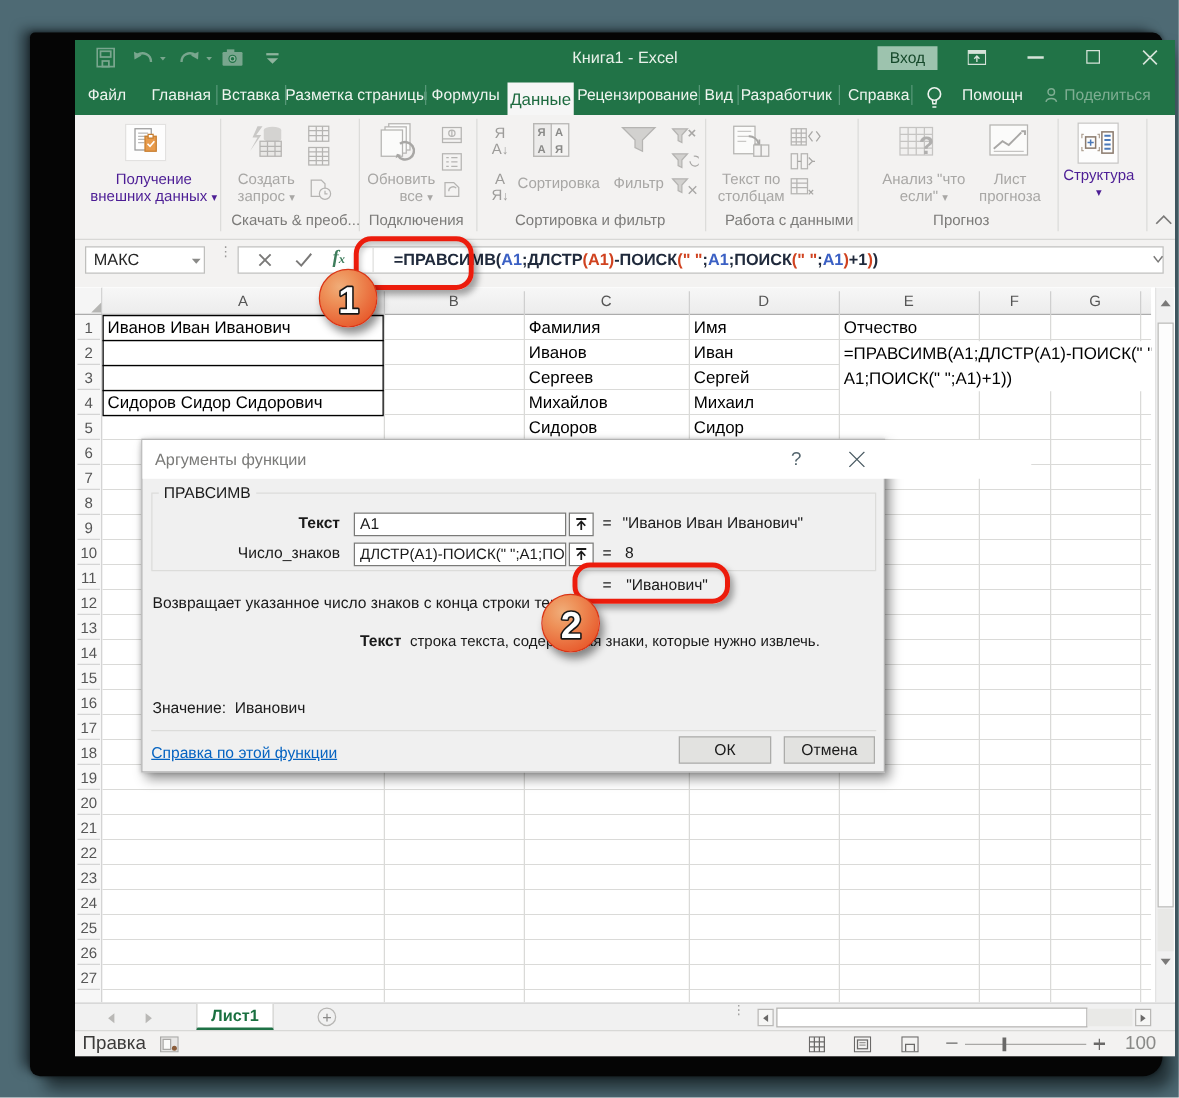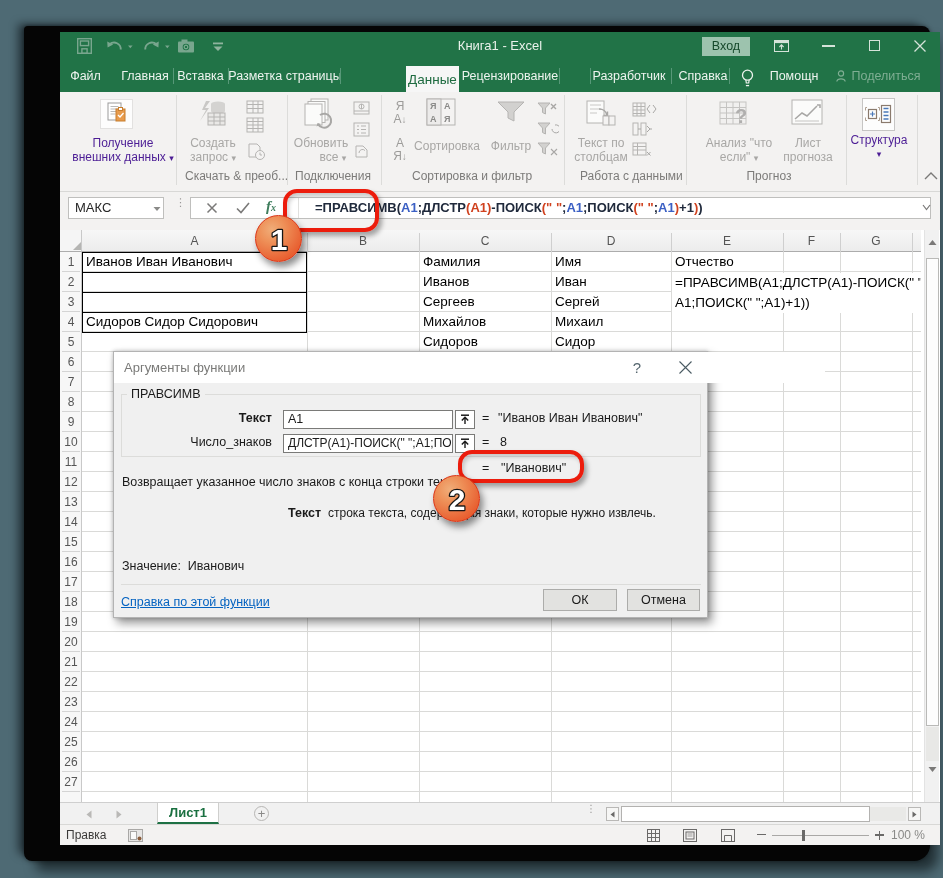--- a/index.html
+++ b/index.html
@@ -34,21 +34,21 @@
 .rnum{left:0;width:22px;height:20px;text-align:center;font-size:12px;color:#555;line-height:20px;}
 .rtick{left:2px;width:18px;height:1px;background:#d4d4d4;}
 #grid{left:22px;top:22px;width:839px;height:550px;background:#fff;}
 .vline{top:0;width:1px;height:550px;background:#dadad8;}
 #hlines{left:0;top:0;width:839px;height:550px;
 background:repeating-linear-gradient(to bottom,transparent 0,transparent 19px,#dadad8 19px,#dadad8 20px);}
 .cell{font-size:13.5px;color:#000;height:20px;line-height:20px;white-space:nowrap;}
 #vsb{left:864px;top:0;width:15px;height:572px;background:#f1f1f1;border-left:1px solid #e3e3e3;}
 
 #tabbar{left:0;top:770px;width:880px;height:22px;background:#f1f1f1;border-top:1px solid #cfcfcf;}
-#status{left:0;top:792px;width:880px;height:21px;background:#f3f2f1;border-top:1px solid #d8d8d6;font-size:12px;color:#3b3a39;}
+#status{left:0;top:792px;width:880px;height:21px;background:#f3f2f1;border-top:1px solid #d8d8d6;font-size:15px;color:#3b3a39;}
 
 #dlg{left:113px;top:351px;width:595px;height:267px;background:#f0f0f0;border:1px solid #b3b3b3;
 box-shadow:4px 5px 9px rgba(0,0,0,.42), 0 0 4px rgba(0,0,0,.22);font-size:12.5px;color:#1a1a1a;}
 #dlgtitle{left:0;top:0;width:711px;height:31px;background:#fff;}
 
 .redbox{border:4.5px solid #ec1c0c;box-shadow:3px 4px 5px rgba(0,0,0,.34), inset 2px 3px 4px rgba(0,0,0,.18);}
 .ballon{border-radius:50%;border:1px solid #da3415;
 background:radial-gradient(circle at 35% 30%,#f0ad79 0%,#ee9058 30%,#ea6f3e 60%,#e75527 85%,#e54e20 100%);
 box-shadow:3px 5px 7px rgba(0,0,0,.45);}
 </style>
@@ -91,21 +91,23 @@
     <svg style="left:853px;top:7px" width="14" height="14" viewBox="0 0 14 14">
       <path d="M1.5 1.5 L12.5 12.5 M12.5 1.5 L1.5 12.5" stroke="#d5e3d9" stroke-width="1.3"></path>
     </svg>
   </div>
   <div id="tabs">
     <div id="activetab">Данные</div>
         <div class="tab" style="left:-44.5px;width:140px;">Файл</div>
     <div class="tab" style="left:15px;width:140px;">Главная</div>
     <div class="tab" style="left:70.5px;width:140px;">Вставка</div>
     <div class="tab" style="left:155px;width:140px;">Разметка страницы</div>
+    <div class="tab" style="left:242.5px;width:140px;">Формулы</div>
     <div class="tab" style="left:380px;width:140px;">Рецензирование</div>
+    <div class="tab" style="left:445px;width:140px;">Вид</div>
     <div class="tab" style="left:499px;width:140px;">Разработчик</div>
     <div class="tab" style="left:573px;width:140px;">Справка</div>
     <div class="tab" style="left:664px;width:140px;">Помощн</div>
     <div class="tab" style="left:756px;width:140px;color:#7fae93;">Поделиться</div>
     <svg style="left:680px;top:9px" width="15" height="19" viewBox="0 0 15 19">
       <circle cx="7.5" cy="6.2" r="5" fill="none" stroke="#edf3ee" stroke-width="1.3"></circle>
       <path d="M5.9 11 L6.3 14 h2.4 L9.1 11" fill="none" stroke="#edf3ee" stroke-width="1.2"></path>
       <path d="M5.9 16.6 h3.2" stroke="#edf3ee" stroke-width="1.3"></path>
     </svg>
     <svg style="left:776px;top:9px" width="14" height="14" viewBox="0 0 14 14">

